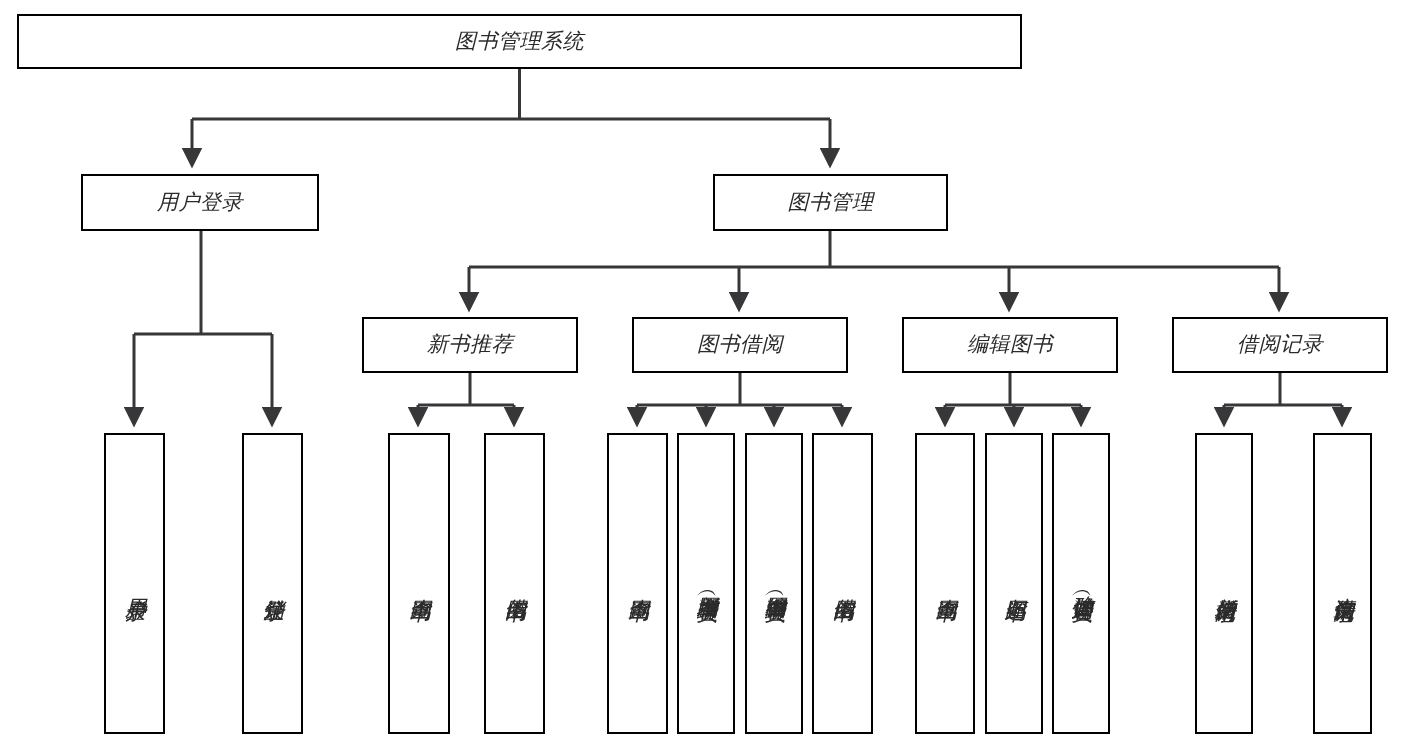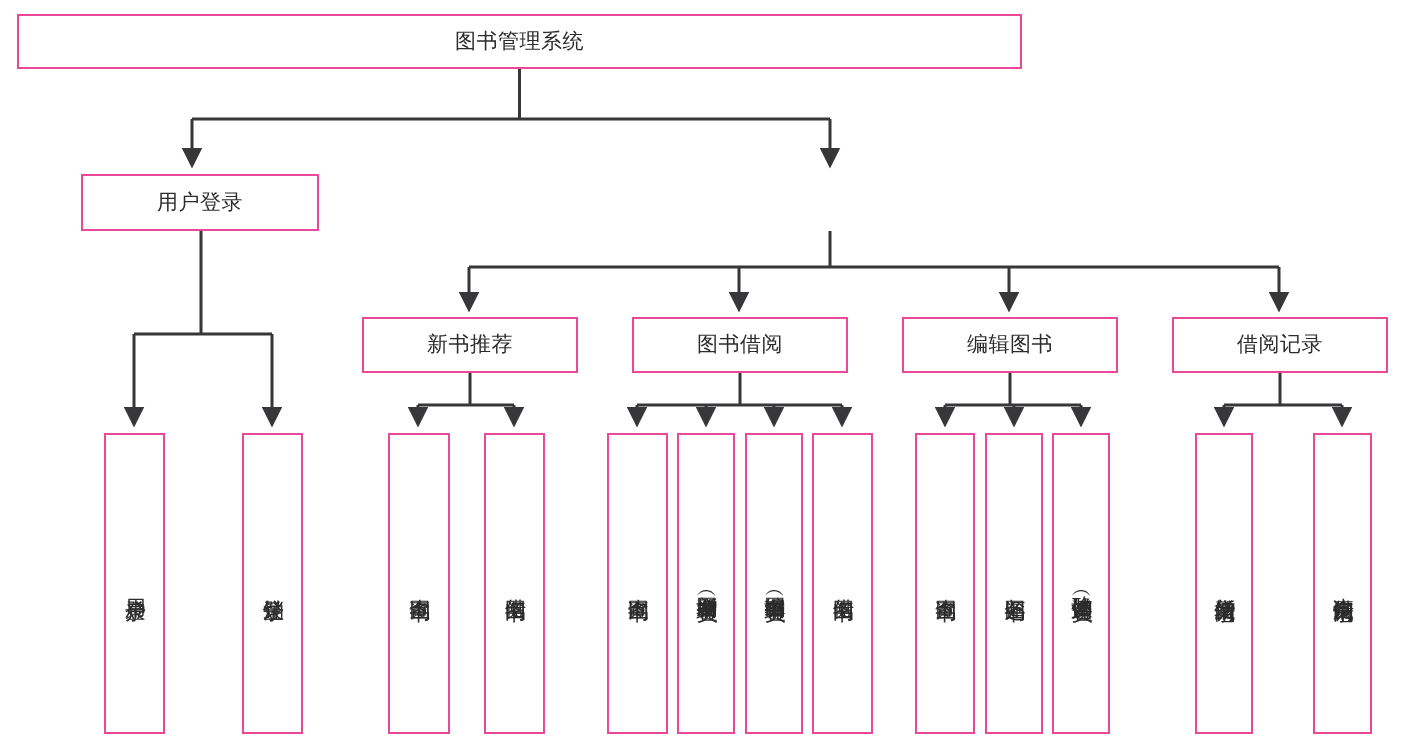--- a/index.html
+++ b/index.html
@@ -21,25 +21,26 @@
     position: absolute;
     left: 0;
     top: 0;
     width: 1405px;
     height: 747px;
   }
   .node {
     position: absolute;
     box-sizing: border-box;
     background: #ffffff;
-    border: 2px solid #ec4899;
+    border: 2px solid #000000;
     display: flex;
     align-items: center;
     justify-content: center;
     color: #2b2b2b;
+    font-style: italic;
   }
   .node.h-node {
     font-size: 21px;
     line-height: 1.2;
     letter-spacing: 0.5px;
   }
   .node.v-node {
     align-items: center;
     justify-content: center;
   }
@@ -118,20 +119,23 @@
     </g>
   </svg>
 
   <div class="node h-node" id="node-root" style="left: 17px; top: 14px; width: 1005px; height: 55px;">
     <span>图书管理系统</span>
   </div>
 
   <div class="node h-node" id="node-l2-0" style="left: 81px; top: 174px; width: 238px; height: 57px;">
     <span>用户登录</span>
   </div>
+  <div class="node h-node" id="node-l2-1" style="left: 713px; top: 174px; width: 235px; height: 57px;">
+    <span>图书管理</span>
+  </div>
 
   <div class="node h-node" id="node-l3-0" style="left: 362px; top: 317px; width: 216px; height: 56px;">
     <span>新书推荐</span>
   </div>
   <div class="node h-node" id="node-l3-1" style="left: 632px; top: 317px; width: 216px; height: 56px;">
     <span>图书借阅</span>
   </div>
   <div class="node h-node" id="node-l3-2" style="left: 902px; top: 317px; width: 216px; height: 56px;">
     <span>编辑图书</span>
   </div>

